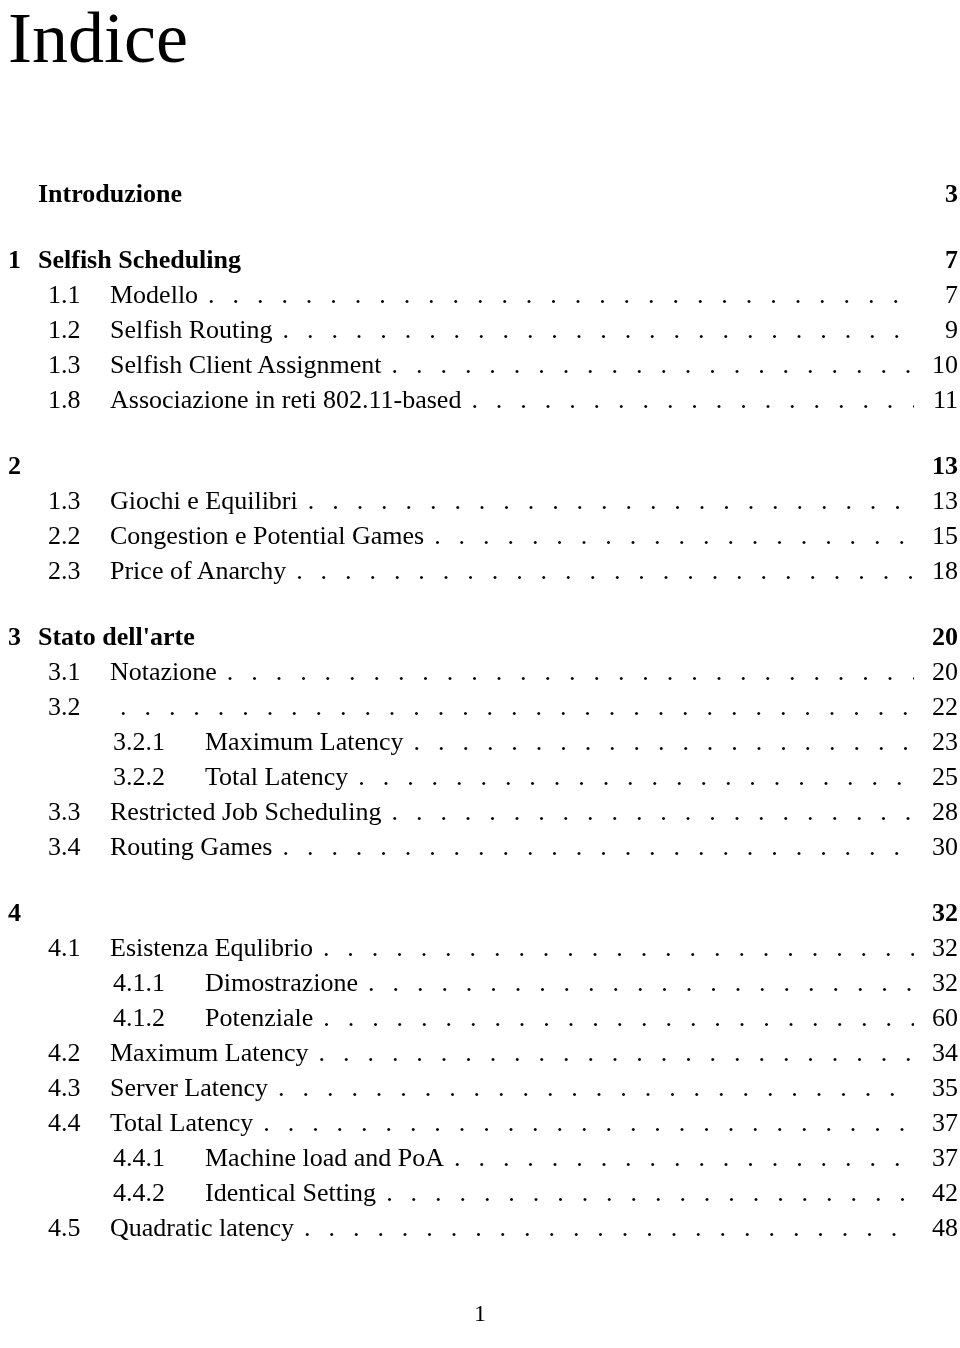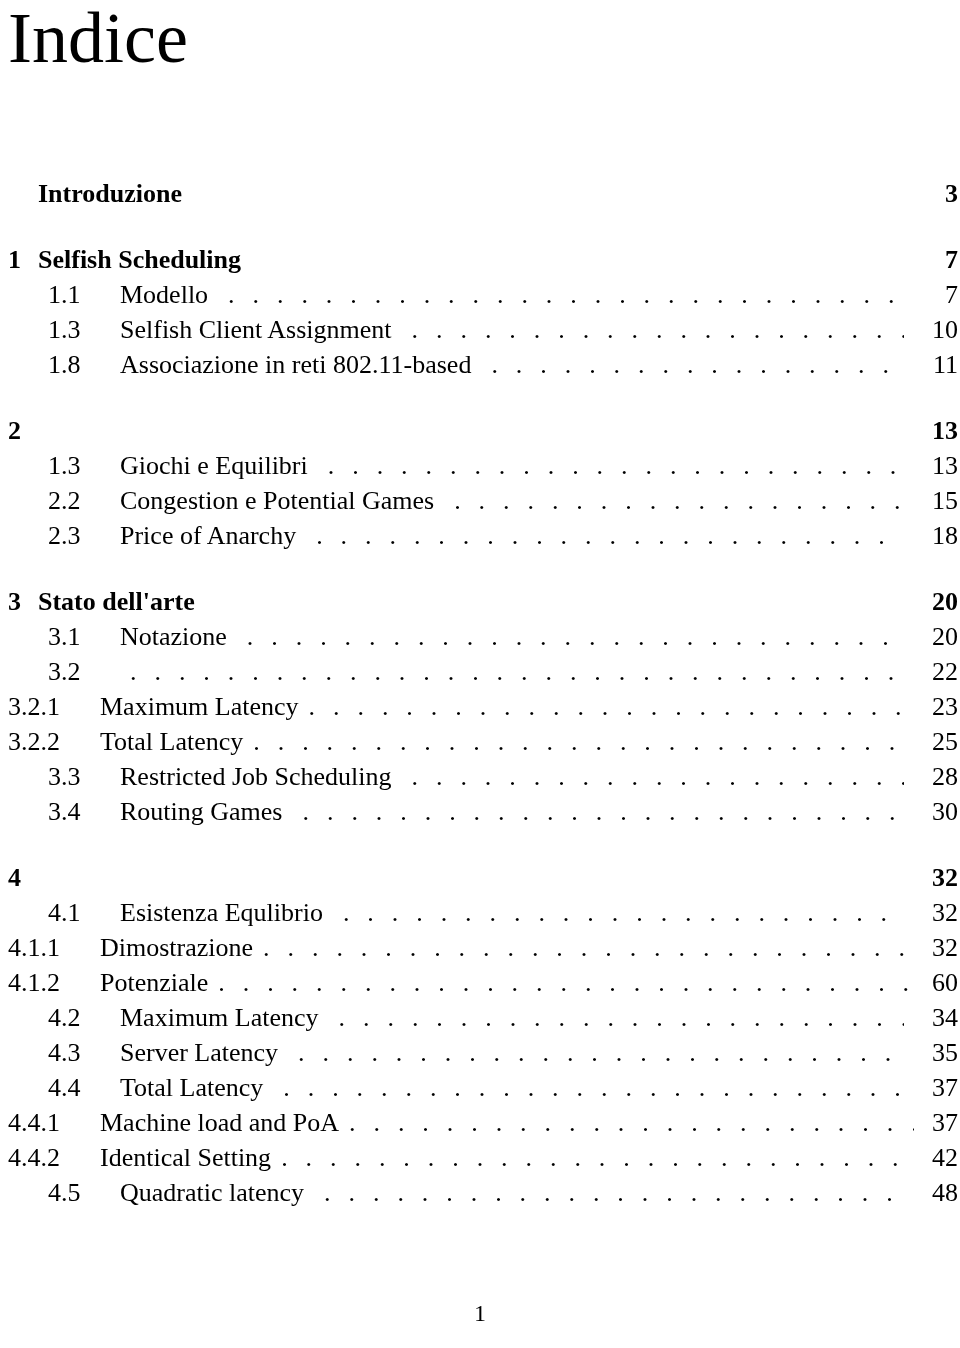--- a/index.html
+++ b/index.html
@@ -80,34 +80,34 @@
     width: 30px;
   }
   .level-0 .label {
     padding-left: 0;
   }
 
   
   .level-1 {
     font-weight: normal;
     font-size: 26px;
-    gap: 10px;
   }
   .level-1 .num {
     width: 62px;
     margin-left: 40px;
   }
 
   
   .level-2 {
     font-weight: normal;
     font-size: 26px;
   }
   .level-2 .num {
     width: 92px;
+    margin-left: 105px;
   }
 
   
   .leader {
     flex: 1 1 auto;
     overflow: hidden;
     margin: 0 6px 0 10px;
     position: relative;
     height: 1em;
   }
@@ -163,20 +163,26 @@
         <span class="leader"></span>
         <span class="page-num">7</span>
       </li>
       <li class="toc-entry level-1">
         <span class="num">1.1</span>
         <span class="label">Modello</span>
         <span class="leader"></span>
         <span class="page-num">7</span>
       </li>
       <li class="toc-entry level-1">
+        <span class="num">1.2</span>
+        <span class="label">Selfish Routing</span>
+        <span class="leader"></span>
+        <span class="page-num">9</span>
+      </li>
+      <li class="toc-entry level-1">
         <span class="num">1.3</span>
         <span class="label">Selfish Client Assignment</span>
         <span class="leader"></span>
         <span class="page-num">10</span>
       </li>
       <li class="toc-entry level-1">
         <span class="num">1.8</span>
         <span class="label">Associazione in reti 802.11-based</span>
         <span class="leader"></span>
         <span class="page-num">11</span>

